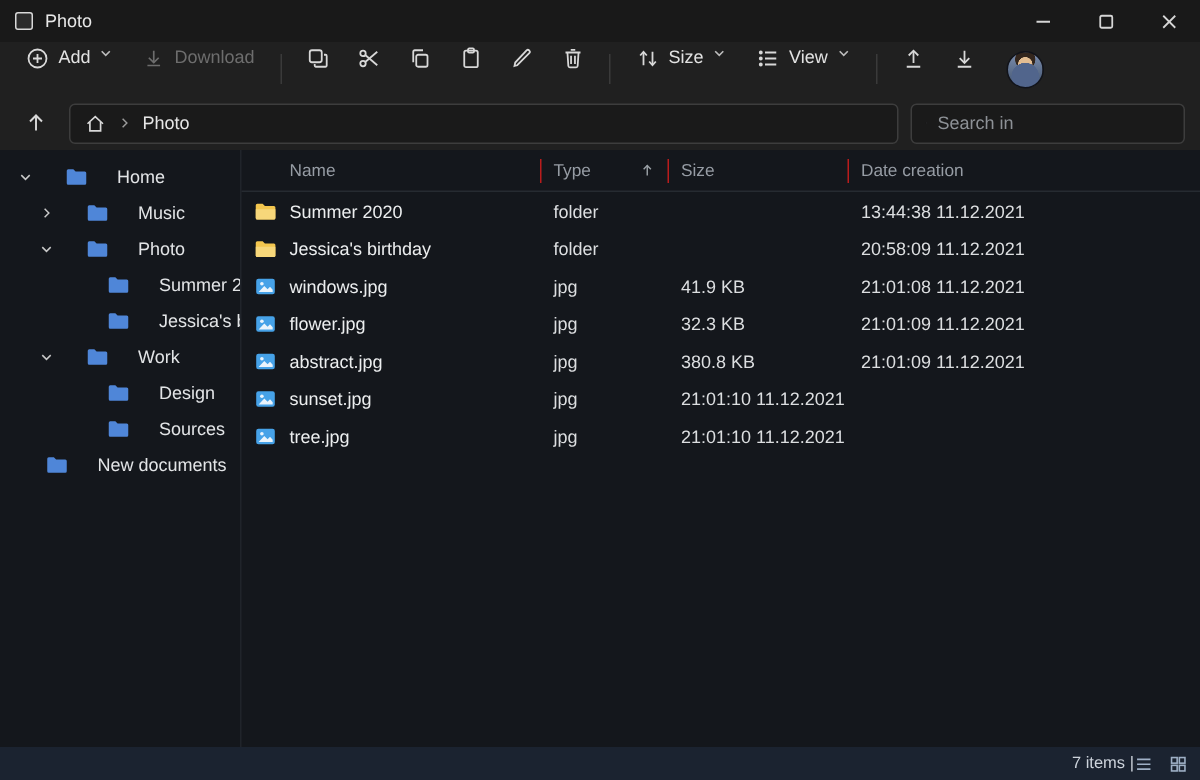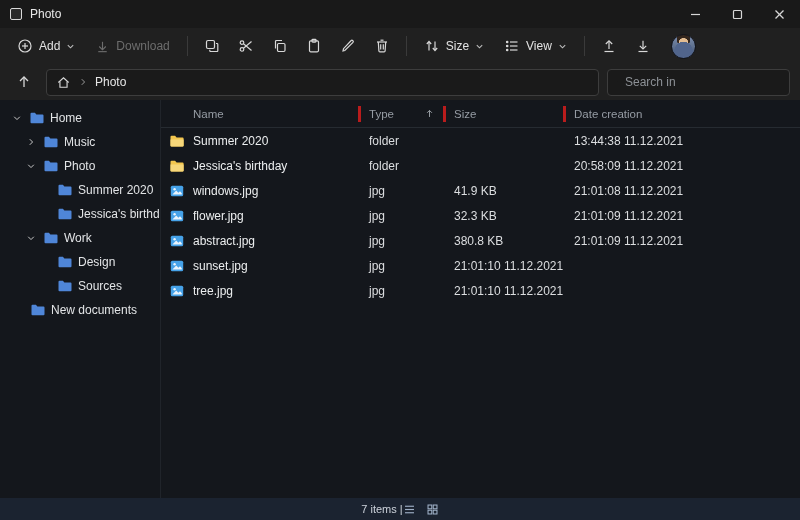--- a/index.html
+++ b/index.html
@@ -16,21 +16,21 @@
     background:#2b2b2b; display:inline-block; }
   .win-title { font-size:12px; color:#e8e8e8; }
   .win-controls { display:flex; height:100%; }
   .win-btn { width:42px; height:100%; display:flex; align-items:center; justify-content:center;
     background:transparent; border:none; color:#d6d6d6; cursor:pointer; }
   .win-btn svg { display:block; }
 
   
   .toolbar { height:36px; background:#202020; display:flex; align-items:center;
     gap:2px; padding:0 8px; flex:0 0 auto; }
-  .tbtn { display:flex; align-items:center; gap:6px; height:30px; padding:0 9px;
+  .tbtn { display:flex; gap:6px; height:30px; padding:0 9px;
     border:none; background:transparent; color:#e2e2e2; font-size:12px;
     font-family:"Liberation Sans", sans-serif; border-radius:4px; cursor:pointer; }
   .tbtn.icon-only { padding:0 8px; }
   .tbtn.disabled { color:#6d6d6d; cursor:default; }
   .tbtn.disabled svg { stroke:#6d6d6d; }
   .tbtn svg { stroke:#d8d8d8; }
   .chev { opacity:.85; }
   .tb-sep { width:1px; height:20px; background:#3a3a3a; margin:0 6px; }
   .avatar { width:25px; height:25px; border-radius:50%; margin-left:10px; cursor:pointer;
     background:
@@ -52,53 +52,53 @@
   .searchbox { width:183px; }
   .searchbox input { flex:1; background:transparent; border:none; outline:none;
     color:#cfcfcf; font-size:12px; font-family:"Liberation Sans", sans-serif; }
   .searchbox input::placeholder { color:#8d9196; }
 
   
   .body { flex:1; display:flex; background:#14171c; min-height:0; }
 
   
   .sidebar { width:160px; flex:0 0 auto; padding-top:6px; overflow:hidden; }
-  .tree-item { height:24px; display:flex; align-items:center; gap:5px; cursor:pointer;
+  .tree-item { height:24px; display:flex; align-items:center; gap:19px; cursor:pointer;
     color:#e2e4e6; font-size:12px; white-space:nowrap; }
   .tree-item .chevbox { width:14px; height:14px; flex:0 0 auto; display:flex;
     align-items:center; justify-content:center; }
   .lvl0 { padding-left:10px; }
   .lvl1 { padding-left:24px; }
   .lvl2 { padding-left:38px; }
   .nochev.lvl1 { padding-left:30px; }
   .tree-item svg.chevron { stroke:#c9c9c9; }
 
   
   .content { flex:1; display:flex; flex-direction:column; min-width:0;
     border-left:1px solid #20242a; }
   .thead { height:28px; display:flex; align-items:center; color:#969ca4;
     font-size:11.5px; flex:0 0 auto; border-bottom:1px solid #262b31; }
-  .th { display:flex; align-items:center; height:16px; border-right:3px solid #b91c1c;
+  .th { display:flex; align-items:center; height:16px; border-right:1px solid #b91c1c;
     padding:0 8px; cursor:pointer; }
   .th.name { width:200px; padding-left:32px; }
   .th.type { width:85px; justify-content:space-between; }
   .th.size { width:120px; }
   .th.date { flex:1; border-right:none; }
   .rows { flex:1; overflow:hidden; }
   .row { height:25px; display:flex; align-items:center; cursor:pointer; font-size:12px; }
   .cell { padding:0 8px; white-space:nowrap; overflow:hidden; }
   .c-name { width:200px; display:flex; align-items:center; gap:8px; color:#eceeef; }
   .c-type { width:85px; color:#dcdee0; }
   .c-size { width:120px; color:#dcdee0; text-align:left; padding-right:74px; }
   .c-date { flex:1; color:#dcdee0; }
   .fileicon { width:16px; height:16px; flex:0 0 auto; }
 
   
   .statusbar { height:22px; background:#1b2330; display:flex; align-items:center;
-    justify-content:center; padding:0 8px; flex:0 0 auto;
+    justify-content:flex-end; padding:0 8px; flex:0 0 auto;
     color:#cdd3db; font-size:11px; }
   .status-icons { display:flex; gap:10px; align-items:center; }
   .status-icons svg { stroke:#9fb0c6; cursor:pointer; }
 </style>
 </head>
 <body>
 
 <div class="window">
 
   <div class="titlebar">

